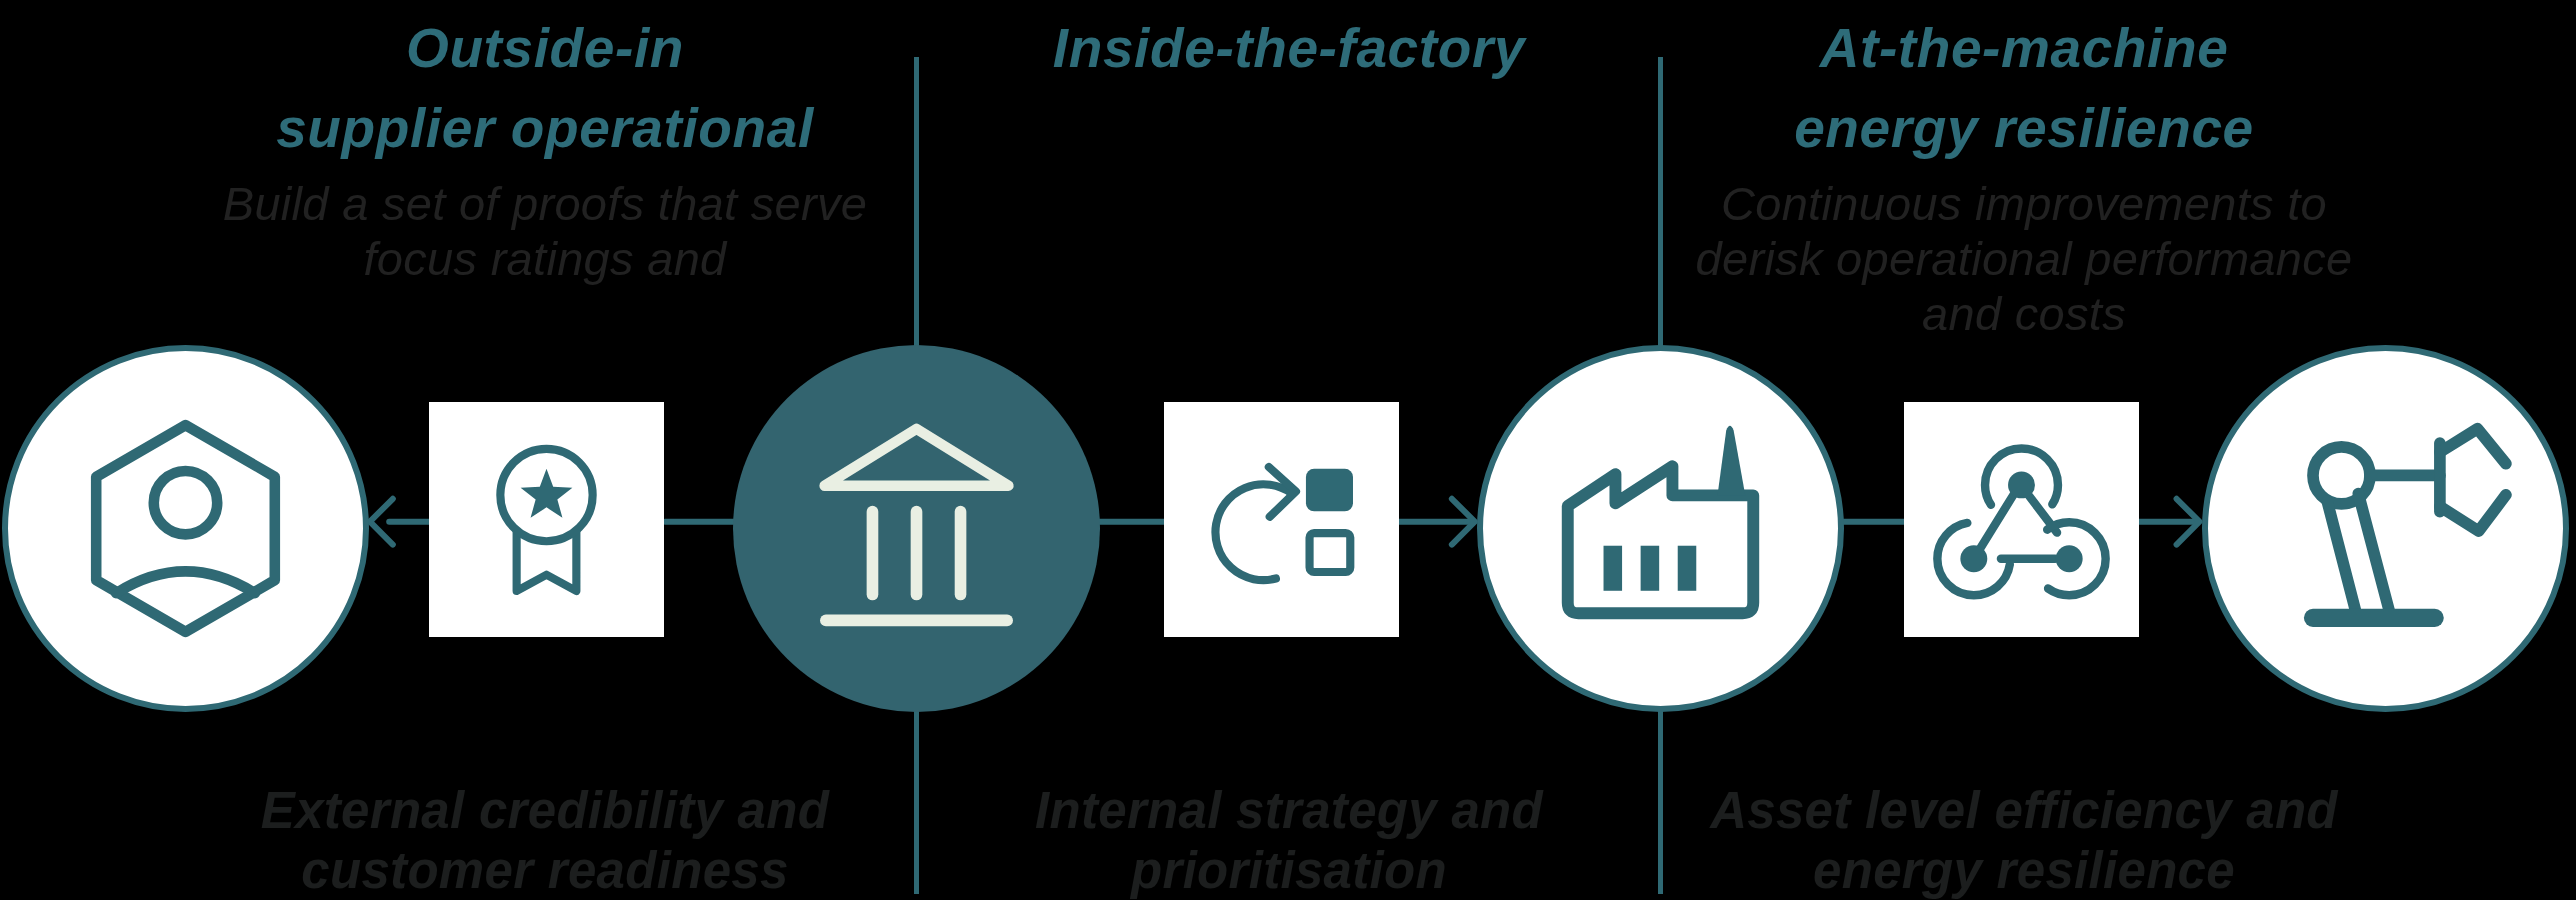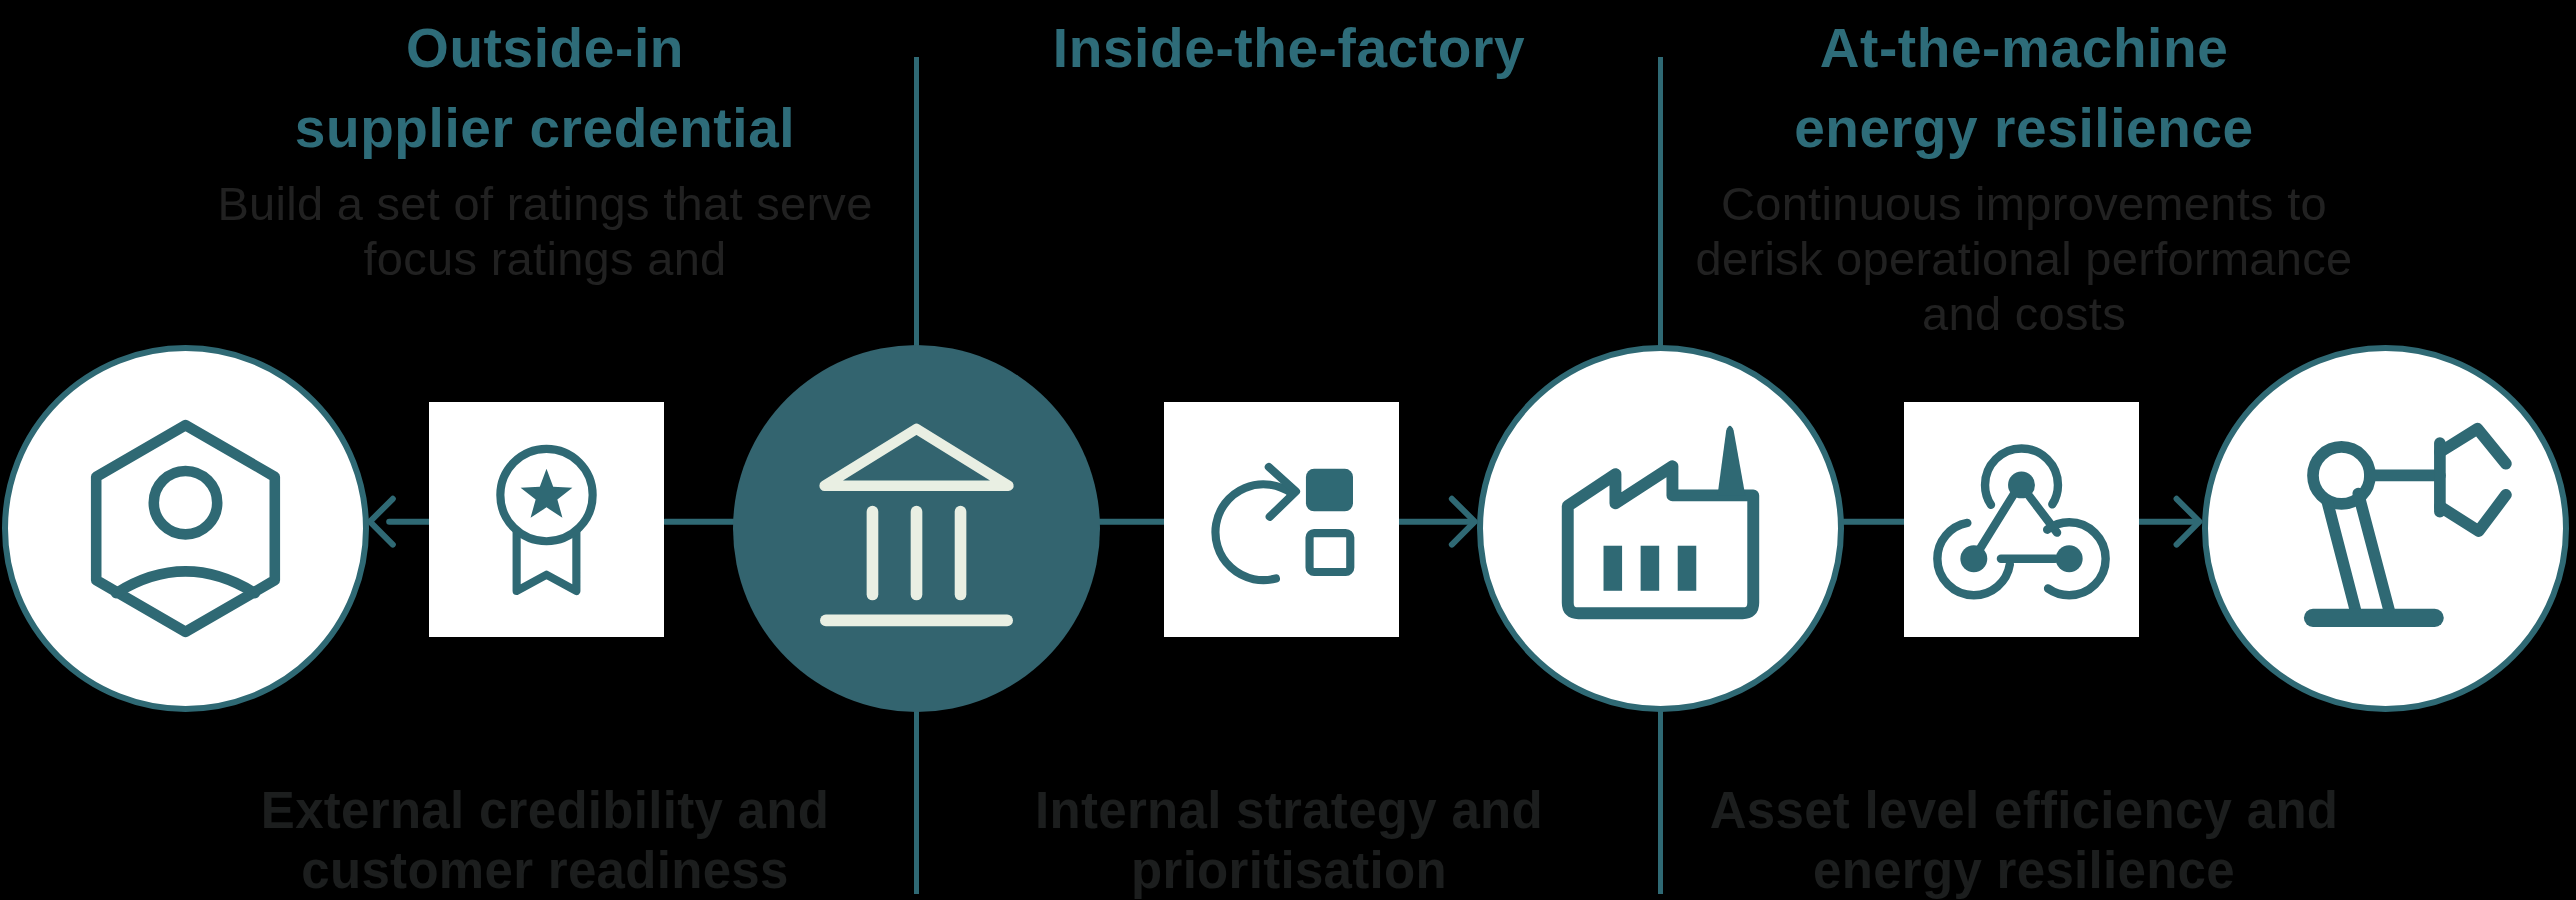--- a/index.html
+++ b/index.html
@@ -46,20 +46,21 @@
     stroke-linecap:round;
     stroke-linejoin:round;
   }
 
   
   .txt{
     position:absolute;
     width:964px;
     text-align:center;
     z-index:3;
+    font-style:italic;
   }
   .heading{
     top:8.4px;
     color:var(--heading);
     font-size:55px;
     font-weight:600;
     line-height:80px;
     letter-spacing:0.6px;
   }
   .desc{
@@ -139,24 +140,24 @@
     </g>
     <line class="stroke" x1="3058" y1="866" x2="3164" y2="866"></line>
     <g>
       <line class="stroke" x1="3546" y1="866" x2="3643" y2="866"></line>
       <polyline class="stroke" points="3613,828 3651,866 3613,904"></polyline>
     </g>
   </svg>
 
   <div class="txt heading c1">
     <div>Outside-in</div>
-    <div>supplier credential</div>
+    <div>supplier operational</div>
   </div>
   <div class="txt desc c1">
-    <div>Build a set of ratings that serve</div>
+    <div>Build a set of proofs that serve</div>
     <div>focus ratings and</div>
   </div>
   <div class="txt outcome c1">
     <div>External credibility and</div>
     <div>customer readiness</div>
   </div>
 
   <div class="txt heading c2">
     <div>Inside-the-factory</div>
   </div>

